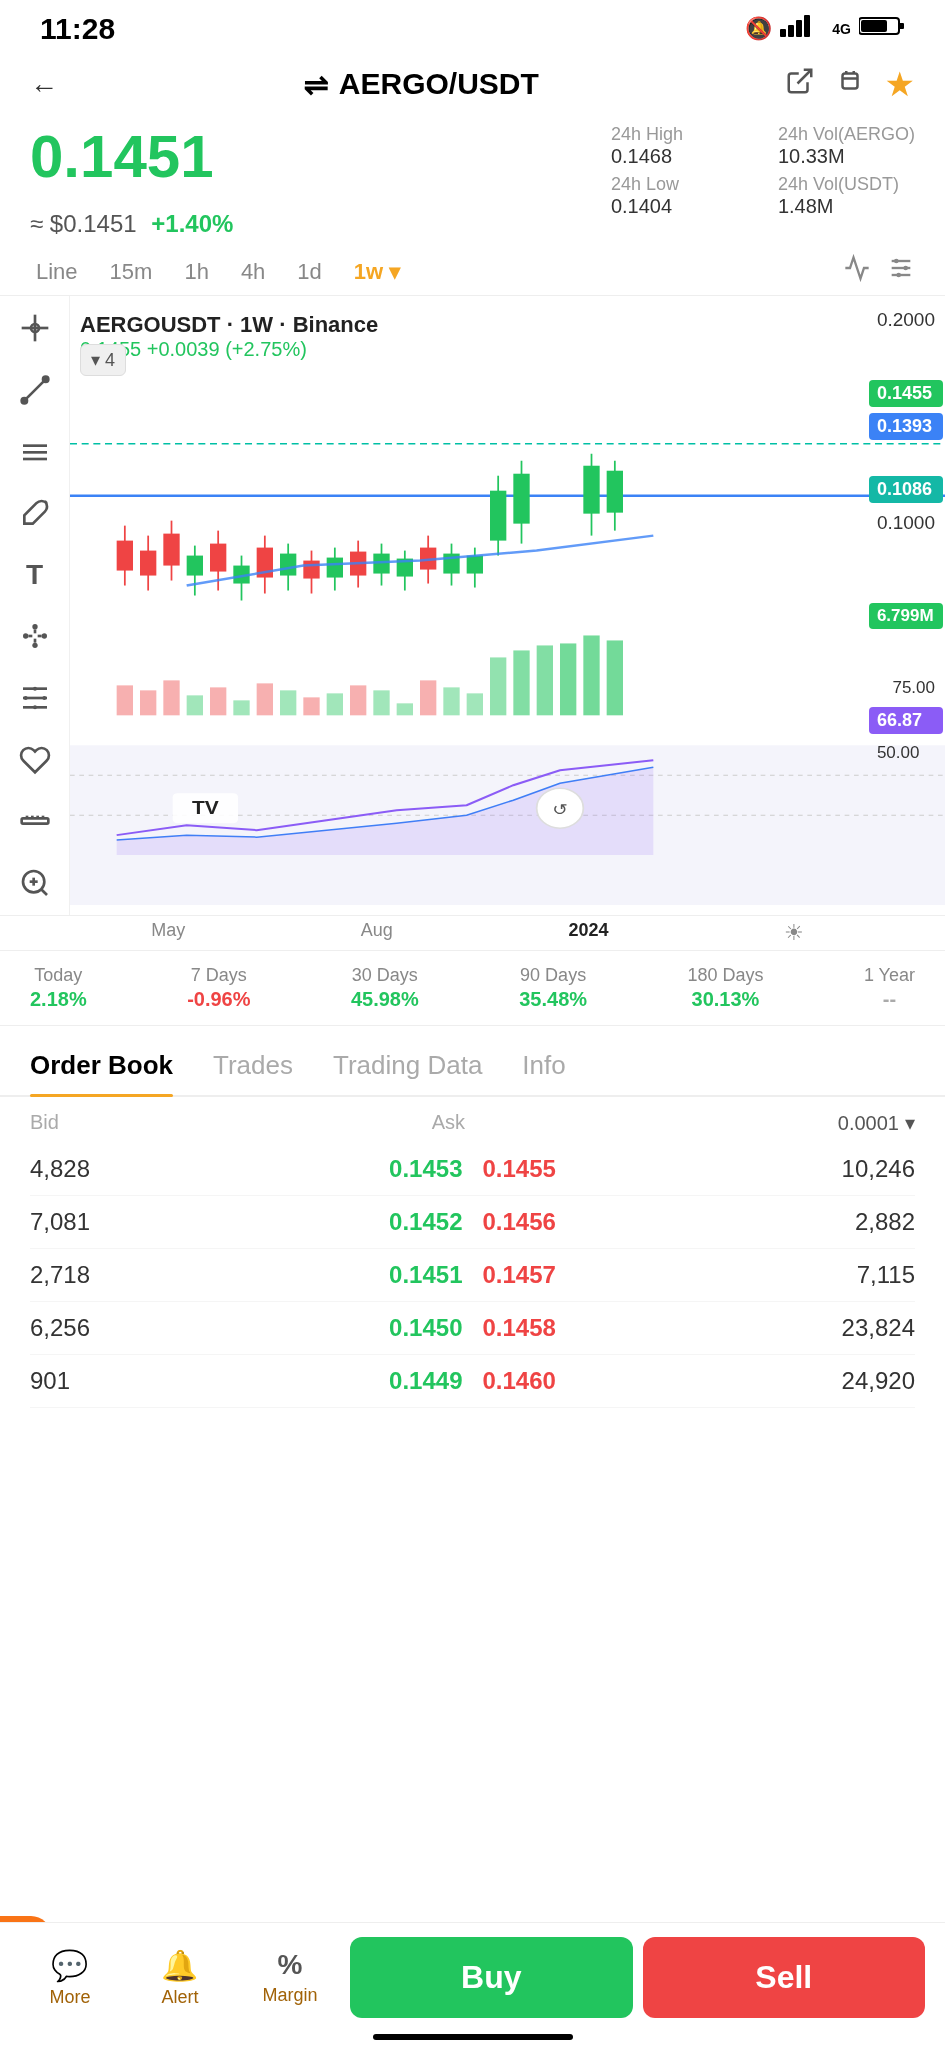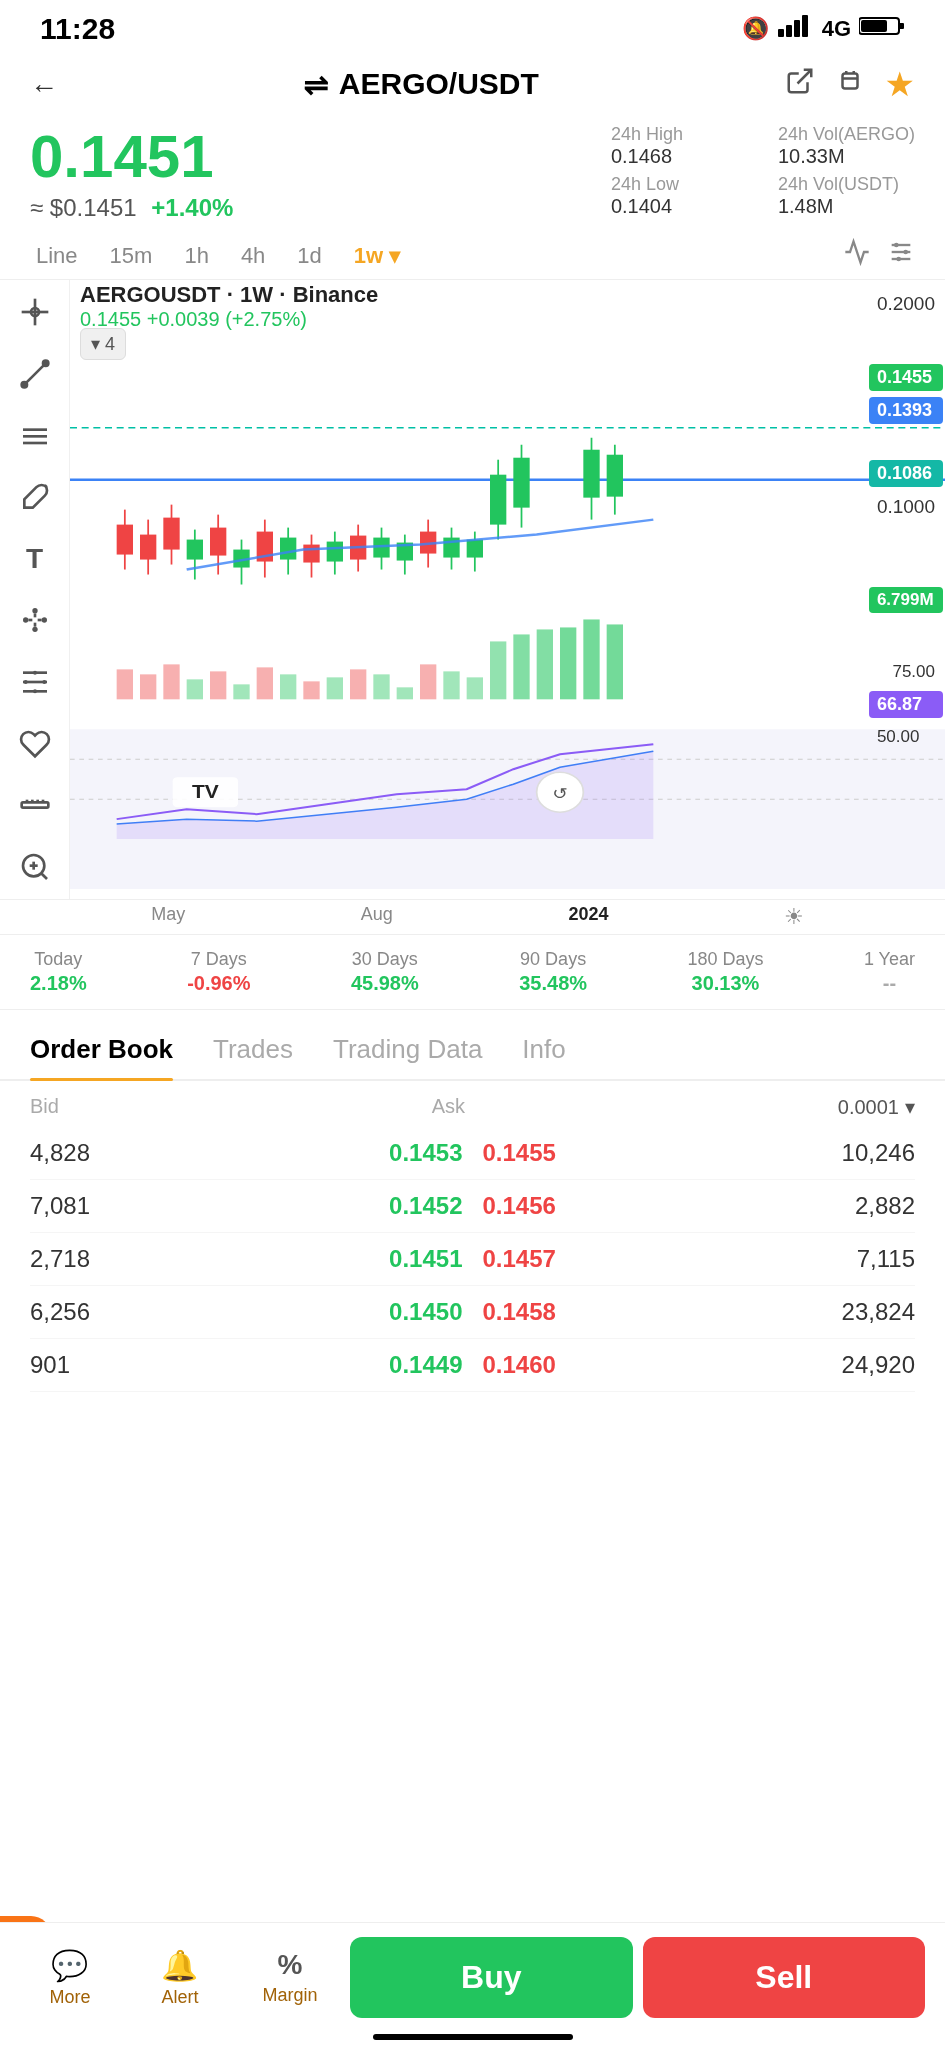--- a/index.html
+++ b/index.html
@@ -80,21 +80,21 @@
     .price-left {}
     .price-main {
       font-size: 60px;
       font-weight: 700;
       color: #22c55e;
       line-height: 1.1;
     }
     .price-usd {
       font-size: 24px;
       color: #555;
-      margin-top: 4px;
+      margin-top: 20px;
     }
     .price-usd .change-pos {
       color: #22c55e;
       font-weight: 600;
     }
     .price-right {
       display: grid;
       grid-template-columns: 1fr 1fr;
       gap: 6px 30px;
       text-align: left;
@@ -167,21 +167,21 @@
       width: 44px;
       height: 44px;
     }
     .chart-main {
       flex: 1;
       position: relative;
       overflow: hidden;
     }
     .chart-info-bar {
       position: absolute;
-      top: 2px;
+      top: 16px;
       left: 10px;
       z-index: 5;
     }
     .chart-info-bar .pair-name {
       font-size: 22px;
       font-weight: 700;
       color: #222;
     }
     .chart-info-bar .chart-price {
       font-size: 20px;
@@ -410,21 +410,21 @@
   <div class="status-icons">
     <span>🔕</span>
     <span>
       <svg width="36" height="22" viewBox="0 0 36 22">
         <rect x="0" y="14" width="6" height="8" fill="#000" rx="1"></rect>
         <rect x="8" y="10" width="6" height="12" fill="#000" rx="1"></rect>
         <rect x="16" y="5" width="6" height="17" fill="#000" rx="1"></rect>
         <rect x="24" y="0" width="6" height="22" fill="#000" rx="1"></rect>
       </svg>
     </span>
-    <span style="font-size:22px;font-weight:600;">4G</span>
+    <span style="font-size:14px;font-weight:600;margin-left:8px;">4G</span>
     <span>
       <svg width="46" height="22" viewBox="0 0 46 22">
         <rect x="0" y="3" width="40" height="16" rx="3" ry="3" stroke="#000" stroke-width="2" fill="none"></rect>
         <rect x="40" y="8" width="5" height="6" rx="1" fill="#000"></rect>
         <rect x="2" y="5" width="26" height="12" rx="2" fill="#000"></rect>
       </svg>
     </span>
   </div>
 </div>
 

